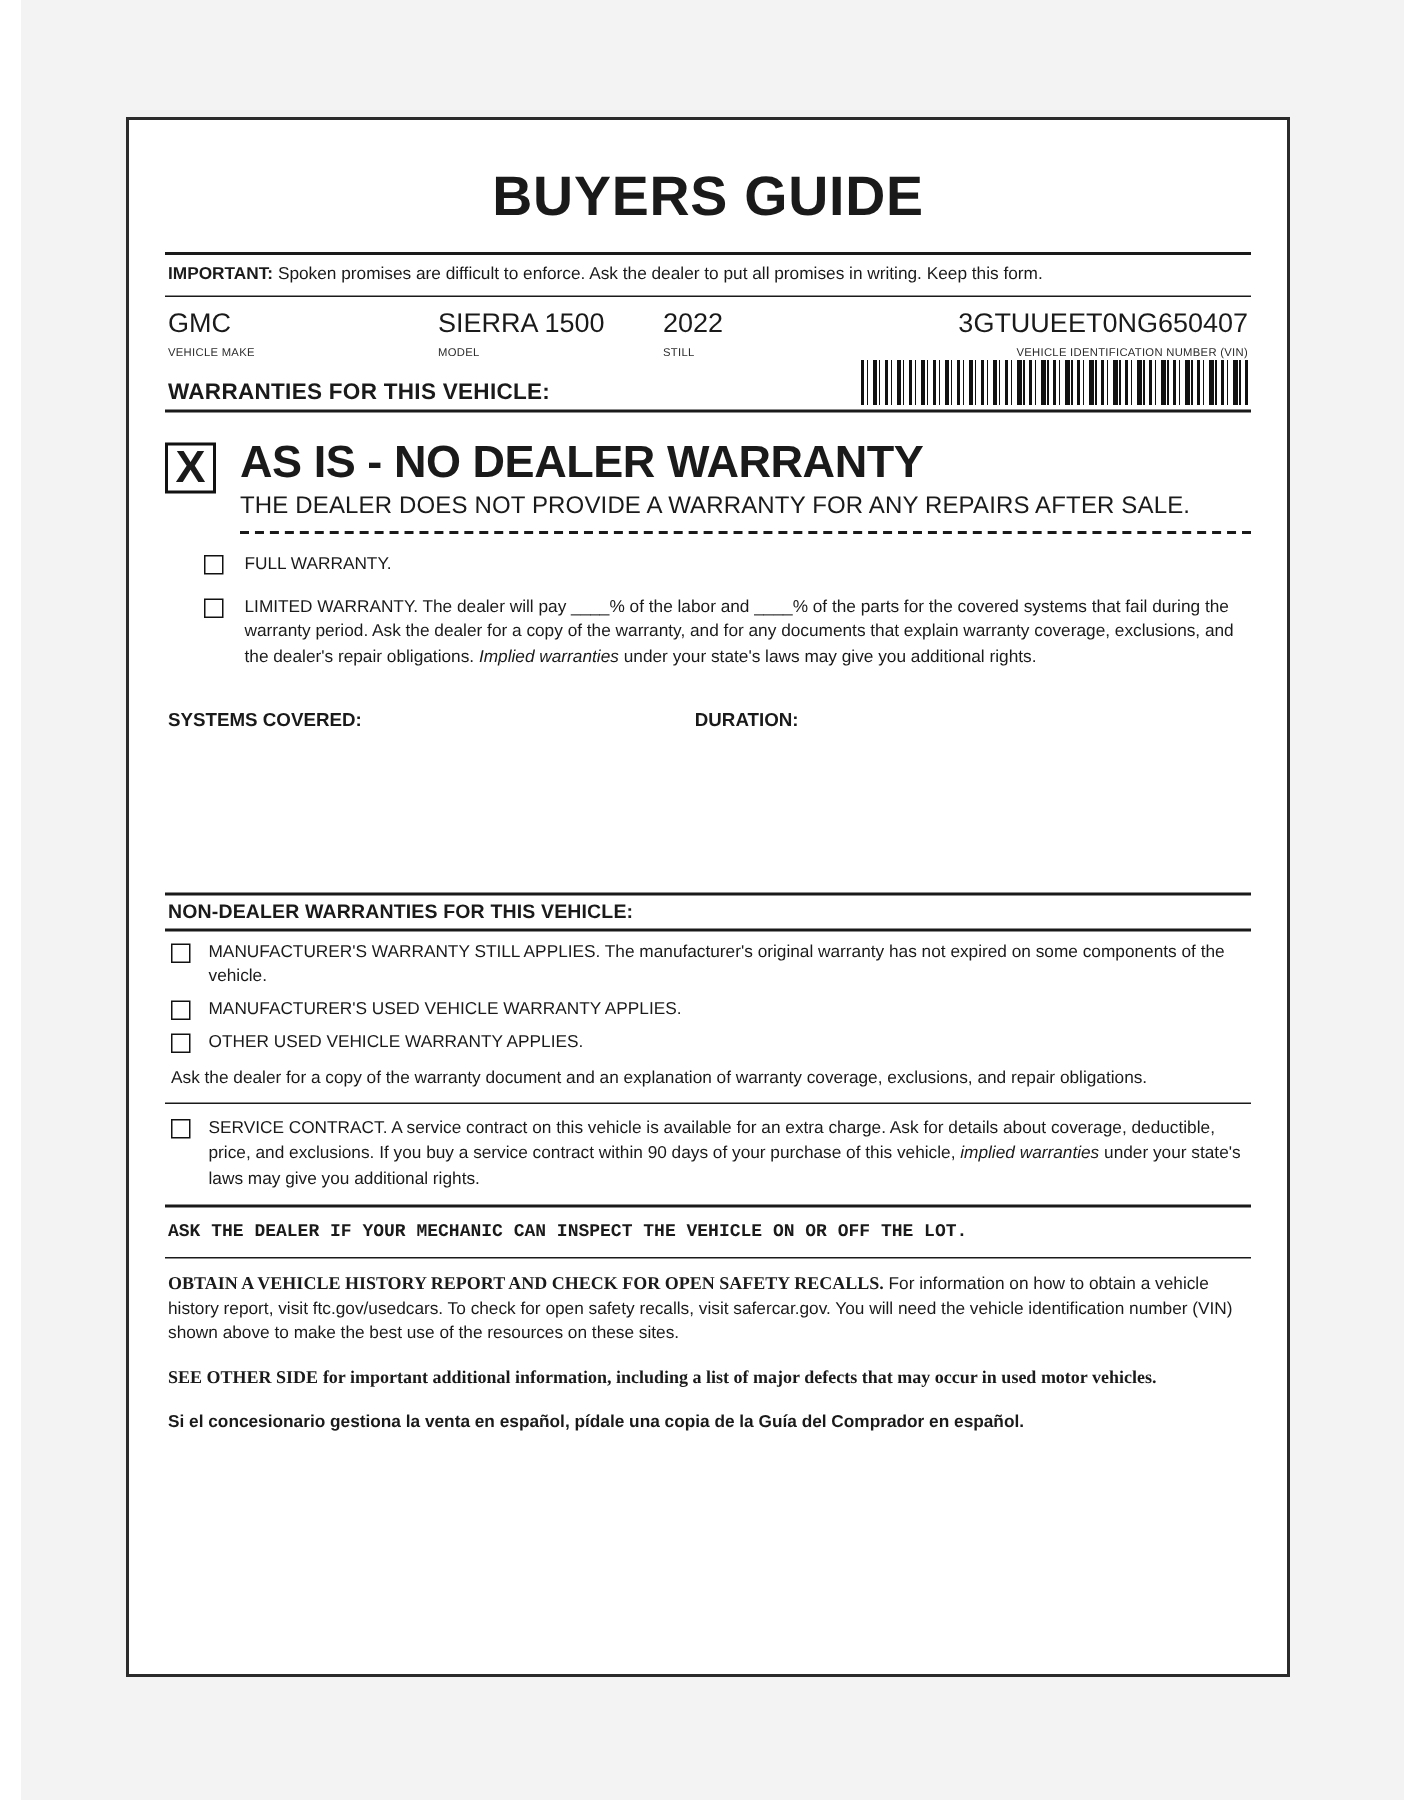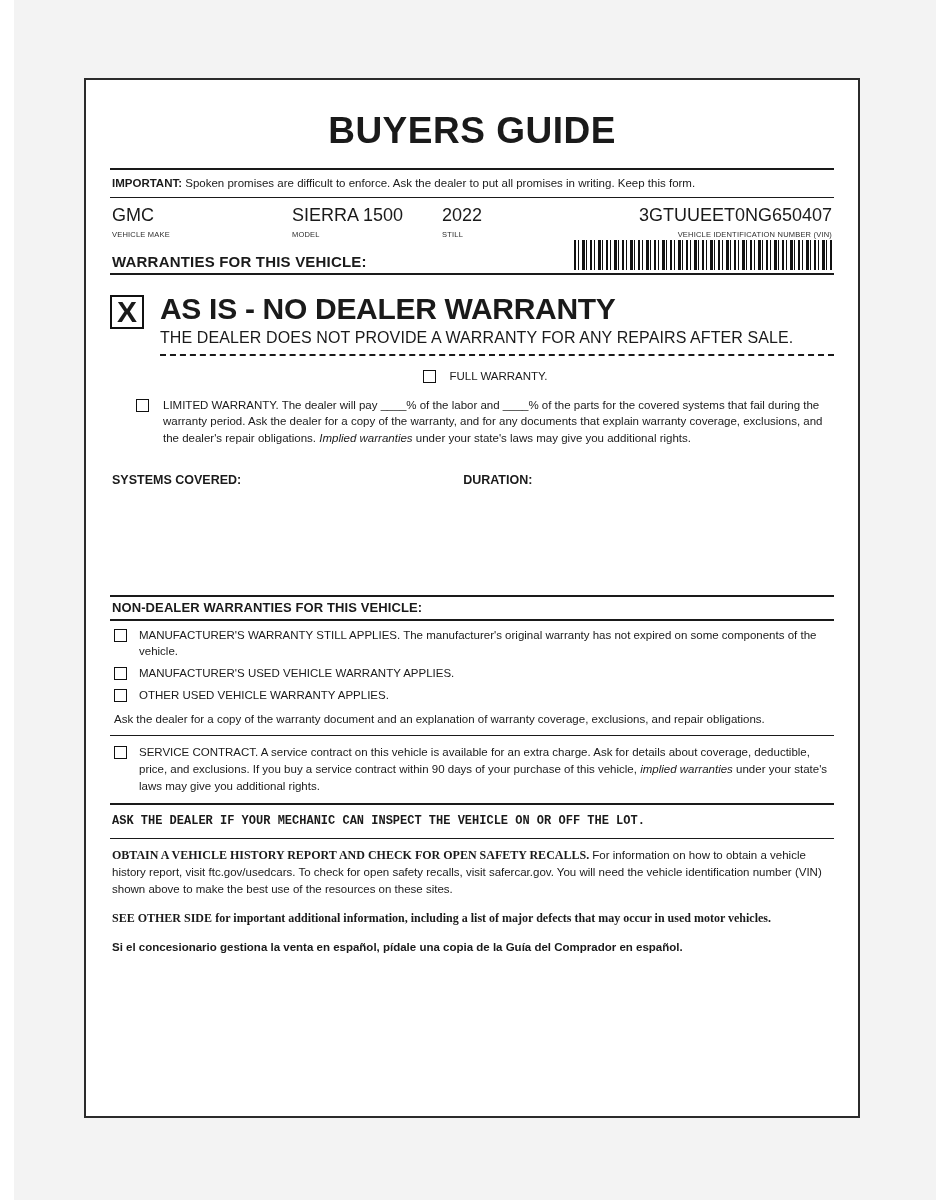--- a/index.html
+++ b/index.html
@@ -167,21 +167,20 @@
     border: 1.6px solid #111;
     box-sizing: border-box;
     flex: 0 0 auto;
     margin-top: 2px;
   }
   .sub-item {
     display: flex;
     align-items: flex-start;
     margin-top: 12px;
     padding-left: 26px;
-    justify-content: center;
   }
   .sub-item .txt {
     margin-left: 14px;
     font-size: 11.5px;
     line-height: 1.45;
   }
   .sub-item .txt i { font-style: italic; }
   .sys-row {
     display: flex;
     margin-top: 26px;

